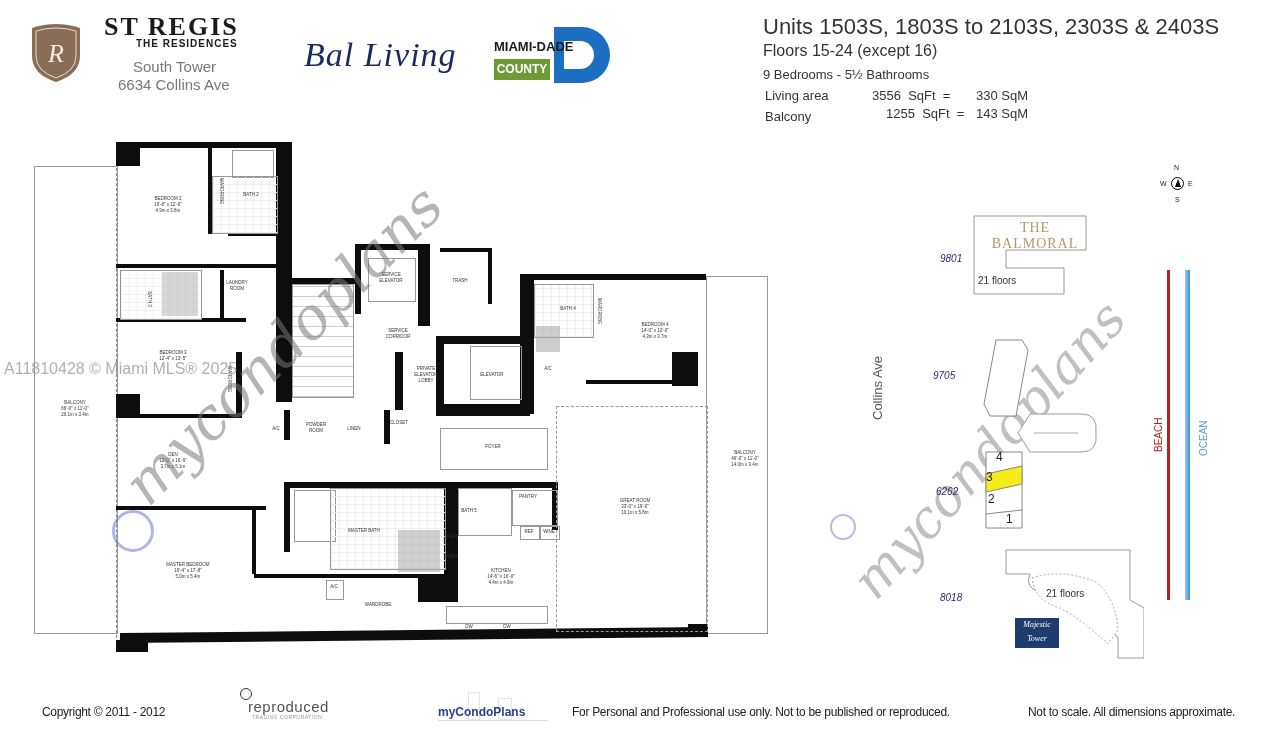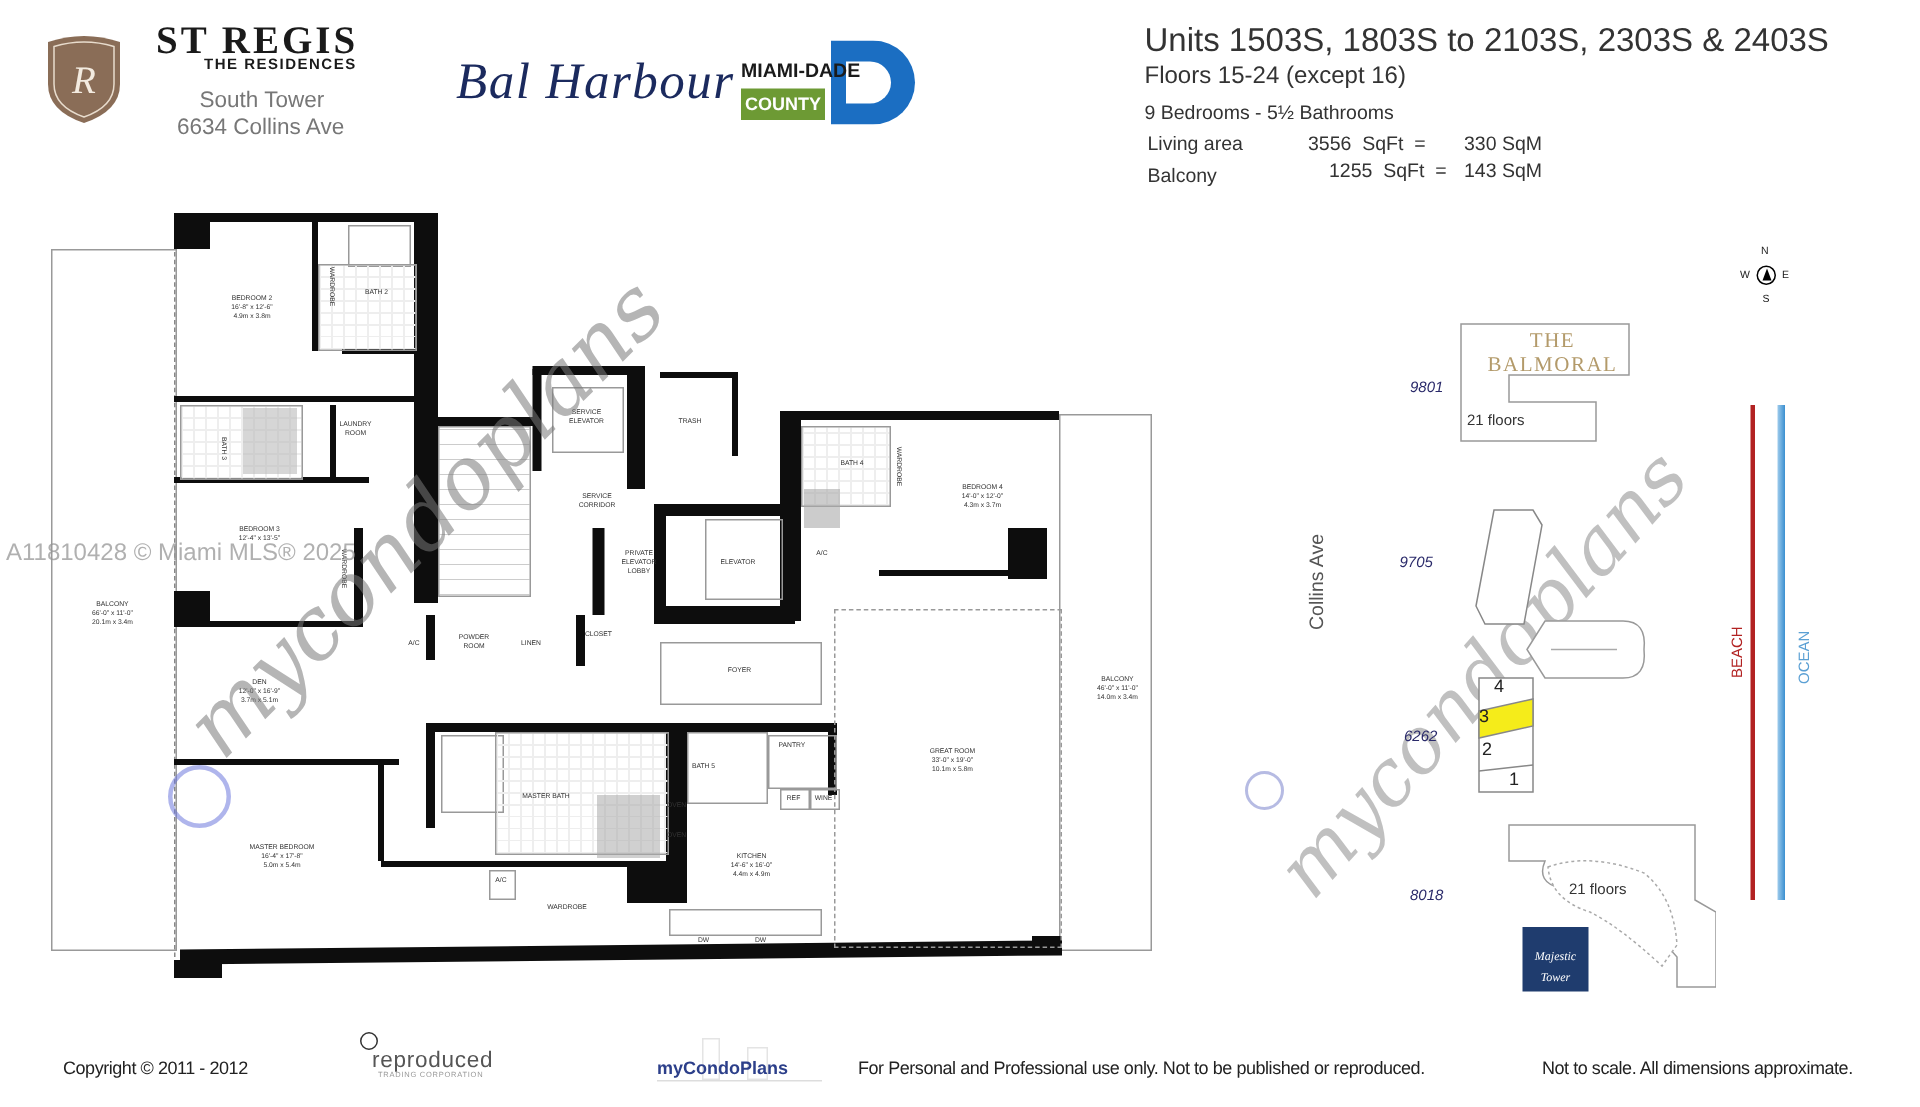--- a/index.html
+++ b/index.html
@@ -31,21 +31,21 @@
     <path d="M6 6 Q30 -2 54 6 L54 34 Q54 52 30 60 Q6 52 6 34 Z" fill="#8a6d57"></path>
     <path d="M10 9 Q30 3 50 9 L50 34 Q50 49 30 56 Q10 49 10 34 Z" fill="none" stroke="#e8dccd" stroke-width="1"></path>
     <text x="30" y="40" text-anchor="middle" font-family="Liberation Serif, serif" font-size="26" font-style="italic" fill="#f3ebe0">R</text>
   </svg>
 </div>
 <div class="abs stregis-title">ST REGIS</div>
 <div class="abs stregis-sub">THE RESIDENCES</div>
 <div class="abs tower-name">South Tower</div>
 <div class="abs tower-addr">6634 Collins Ave</div>
 
-<div class="abs balharbour">Bal Harbour</div>
+<div class="abs balharbour">Bal Living</div>
 
 <div class="abs md-logo">
   <svg class="abs" style="left:60px;top:0" width="62" height="56" viewBox="0 0 62 56">
     <path d="M0 0 H28 A28 28 0 0 1 28 56 H0 Z" fill="#1b6ec2"></path>
     <path d="M10 14 H26 A14 14 0 0 1 26 42 H10 Z" fill="#fff"></path>
   </svg>
   <div class="md-top">MIAMI-DADE</div>
   <div class="md-county">COUNTY</div>
 </div>
 
@@ -254,21 +254,21 @@
 
 <div class="abs" style="left:870px;top:420px;font-size:13px;color:#555;transform:rotate(-90deg);transform-origin:left top;white-space:nowrap;">Collins Ave</div>
 
 <div class="abs" style="left:1000px;top:548px;width:144px;height:116px;">
   <svg width="144" height="116" viewBox="0 0 144 116">
     <path d="M6 2 H130 V52 L144 60 V110 H118 V90 L100 70 Q60 58 40 44 Q24 40 30 26 H6 Z" fill="#fff" stroke="#999"></path>
     <path d="M32 30 Q60 20 96 34 Q116 50 118 82 L108 96 Q80 70 60 60 Q34 52 32 30 Z" fill="#fff" stroke="#aaa" stroke-dasharray="2 2"></path>
   </svg>
   <div class="abs" style="left:46px;top:40px;font-size:10px;color:#333;">21 floors</div>
 </div>
-<div class="abs" style="left:1015px;top:618px;width:44px;height:30px;background:#1f3c6e;color:#fff;font-family:'Liberation Serif',serif;font-style:italic;font-size:8px;text-align:center;line-height:14px;padding-top:13px;">Majestic Tower</div>
+<div class="abs" style="left:1015px;top:618px;width:44px;height:30px;background:#1f3c6e;color:#fff;font-family:'Liberation Serif',serif;font-style:italic;font-size:8px;text-align:center;line-height:14px;padding-top:0;">Majestic Tower</div>
 <div class="abs loc-num" style="left:940px;top:592px;">8018</div>
 
 <div class="abs" style="left:1167px;top:270px;width:3px;height:330px;background:#b22222;"></div>
 <div class="abs" style="left:1185px;top:270px;width:5px;height:330px;background:linear-gradient(90deg,#9ecbec,#3a8fd0);"></div>
 <div class="abs" style="left:1153px;top:452px;font-size:10px;color:#b22222;transform:rotate(-90deg);transform-origin:left top;">BEACH</div>
 <div class="abs" style="left:1198px;top:456px;font-size:10px;color:#5ba0d4;transform:rotate(-90deg);transform-origin:left top;">OCEAN</div>
 
 <div class="abs footer" style="left:42px;top:705px;">Copyright © 2011 - 2012</div>
 <div class="abs" style="left:238px;top:688px;width:110px;height:34px;">
   <div class="abs" style="left:2px;top:0;width:10px;height:10px;border:1.5px solid #333;border-radius:50%;"></div>

